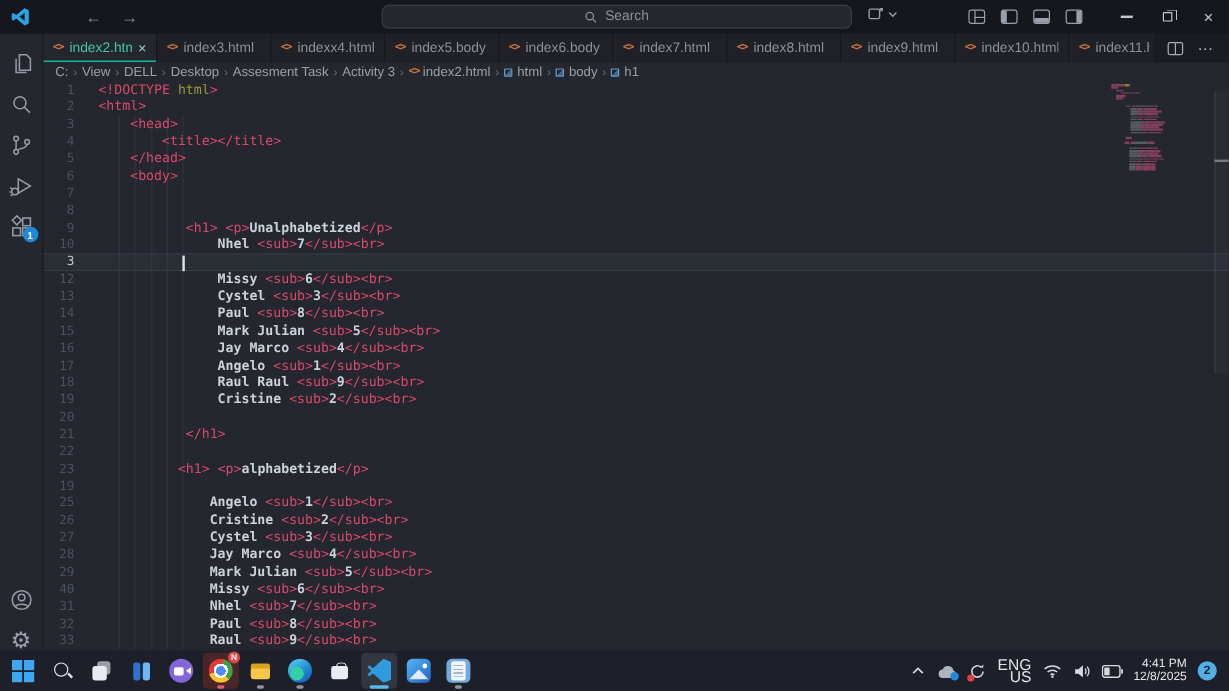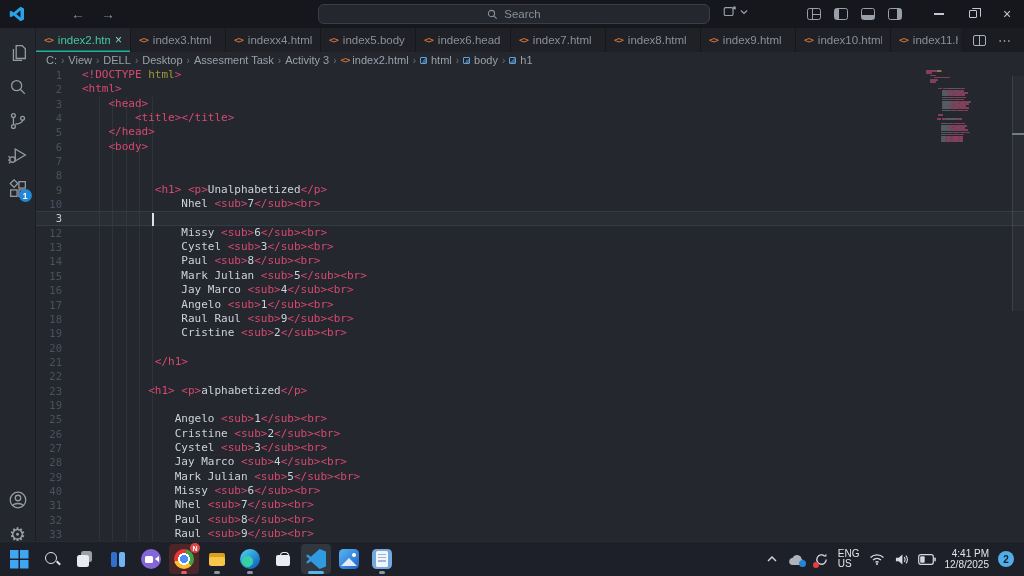--- a/index.html
+++ b/index.html
@@ -67,21 +67,21 @@
   .gear-glyph { font-size:19px; color:#9aa0aa; line-height:1; }
 
   
   .editor { position:absolute; left:36px; top:68px; right:0; bottom:35px; overflow:hidden;
             font-family:"DejaVu Sans Mono",monospace; font-size:11px; background:#24272e; z-index:10; }
   .row { display:flex; height:14.35px; line-height:14.4px; position:relative; }
   .ln { width:30px; padding-right:4px; text-align:right; color:#4a5161; font-size:10.5px; flex:none; }
   .lcode { white-space:pre; padding-left:16px; }
   .row.current { background:rgba(130,150,185,0.05); box-shadow:inset 0 1px 0 #343b47, inset 0 -1px 0 #343b47; }
   .row.current .ln { color:#c3c9d3; }
-  .tk-t { color:#d8496f; } .tk-k { color:#9c9838; } .tk-x { color:#ccd2da; }
+  .tk-t { color:#d8496f; } .tk-k { color:#9c9838; } .tk-x { color:#ccd2da;font-weight:bold; }
   .iguide { position:absolute; width:1px; background:#2e333c; top:29px; bottom:0; }
   #cursor { position:absolute; width:1.5px; height:13px; background:#dde1e8; z-index:5; }
 
   
   #minimap { position:absolute; top:2px; right:14px; width:84px; }
   .mrow { display:flex; height:2.2px; align-items:center; }
   .mtok { height:1.6px; border-radius:0.5px; flex:none; }
   .m-sp { background:transparent; } .m-t { background:#82405a; } .m-x { background:#565b63; } .m-k { background:#8a8433; }
   .scrollbar { position:absolute; right:0; top:0; width:12px; bottom:0; }
   .sb-slider { position:absolute; top:8px; height:235px; left:0; right:0;
@@ -128,21 +128,21 @@
   .ic-vscode { background:#2f9ae0;
     clip-path:polygon(68% 0,100% 13%,100% 87%,68% 100%,24% 61%,9% 73%,0 66%,17% 50%,0 34%,9% 27%,24% 39%); }
   .ic-photos { background:linear-gradient(135deg,#57b6f2,#1e62c9); border-radius:4.5px; }
   .ic-photos:before { left:12.5px; top:3.5px; width:4px; height:4px; background:#fff; border-radius:50%; }
   .ic-photos:after { left:2px; bottom:3px; width:0; height:0; border-left:8px solid transparent; border-right:8px solid transparent; border-bottom:8px solid rgba(255,255,255,.85); }
   .ic-notepad { background:#74a9e0; border-radius:4.5px; }
   .ic-notepad:before { left:4px; top:2px; width:12px; height:16px; background:#f2f6fb; border-radius:1.5px; }
   .ic-notepad:after { left:6px; top:5px; width:8px; height:10px;
                       background:repeating-linear-gradient(#9fb6d8 0 1.2px, transparent 1.2px 3.2px); }
   .tray { margin-left:auto; display:flex; align-items:center; gap:9px; padding-right:10px; color:#d5d9df; }
-  .lang-block { font-size:10px; line-height:10px; text-align:left; color:#e2e5ea; }
+  .lang-block { font-size:13px; line-height:10px; text-align:right; color:#e2e5ea; }
   .clock-block { font-size:10px; line-height:11.5px; text-align:right; color:#e2e5ea; }
   .notif { width:16px; height:16px; border-radius:50%; background:#53aee6; color:#0d2030; font-size:10px;
            font-weight:bold; display:flex; align-items:center; justify-content:center; }
   .red-dot { position:absolute; left:-1px; bottom:-1px; width:6px; height:6px; border-radius:50%; background:#e33e41; }
   .tray-update { position:relative; display:flex; }
 </style>
 </head>
 <body>
 
 <div class="titlebar">
@@ -200,21 +200,21 @@
       <div class="tab">
         <span class="tab-icon">&lt;&gt;</span>
         <span class="tab-label">indexx4.html</span>
       </div>
       <div class="tab">
         <span class="tab-icon">&lt;&gt;</span>
         <span class="tab-label">index5.body</span>
       </div>
       <div class="tab">
         <span class="tab-icon">&lt;&gt;</span>
-        <span class="tab-label">index6.head</span>
+        <span class="tab-label">index6.body</span>
       </div>
       <div class="tab">
         <span class="tab-icon">&lt;&gt;</span>
         <span class="tab-label">index7.html</span>
       </div>
       <div class="tab">
         <span class="tab-icon">&lt;&gt;</span>
         <span class="tab-label">index8.html</span>
       </div>
       <div class="tab">

